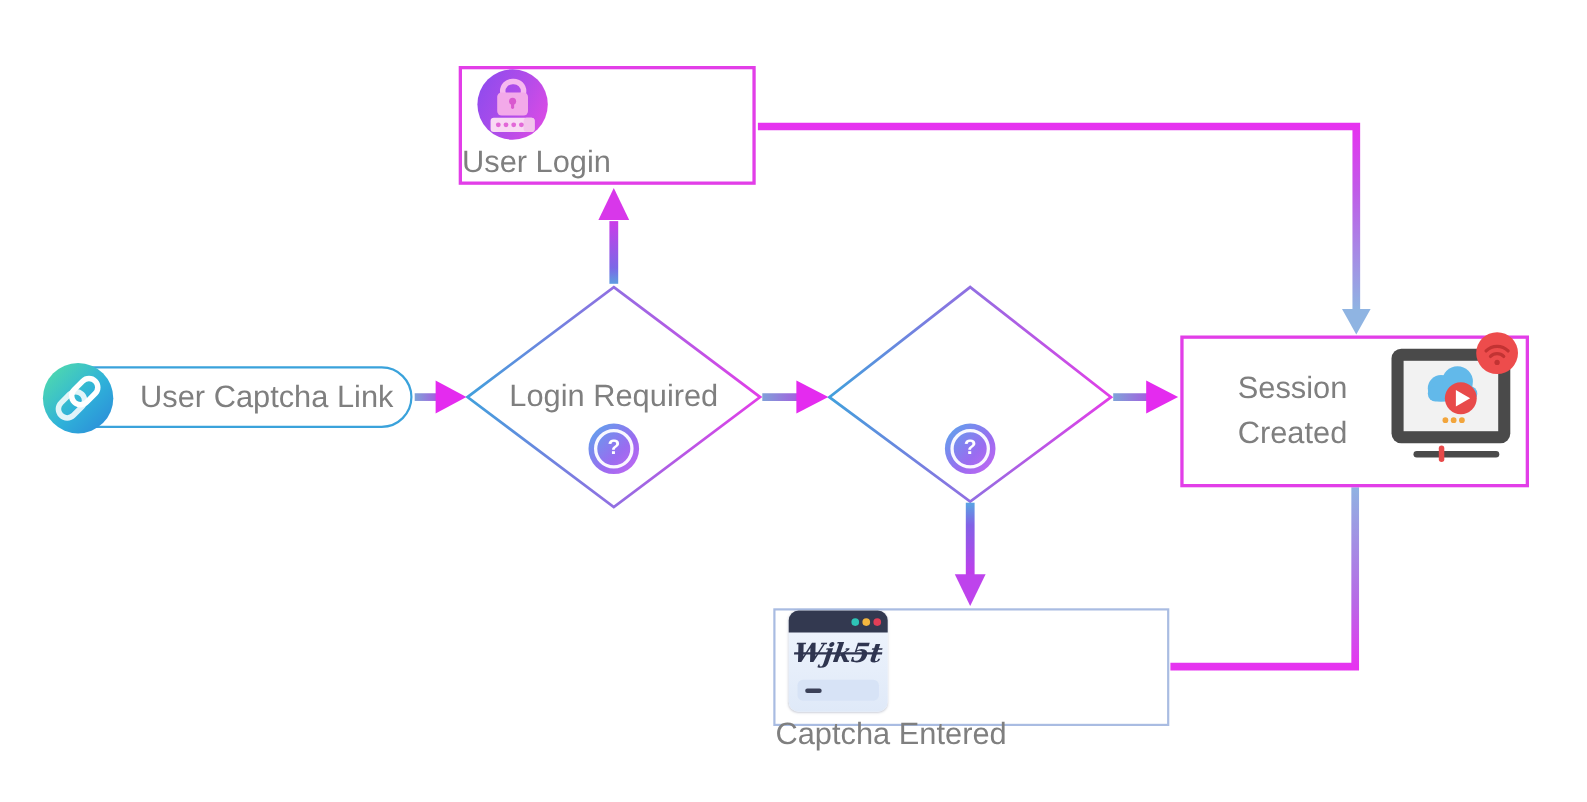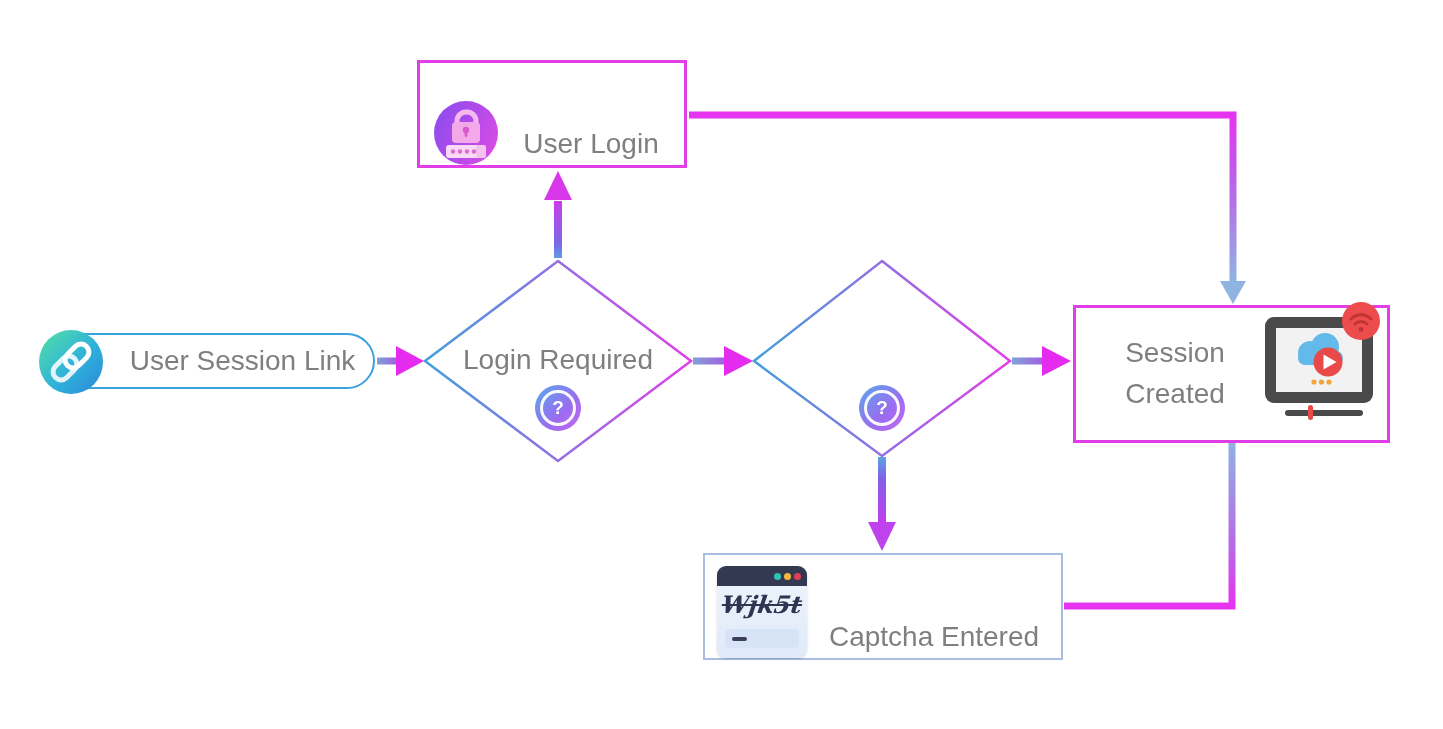--- a/index.html
+++ b/index.html
@@ -18,21 +18,21 @@
     border:2px solid #3aa2db;border-radius:30px;background:#fff;
     display:flex;align-items:center;justify-content:center;padding-left:70px;box-sizing:border-box;
   }
   .pill-icon{
     position:absolute;left:-3px;top:-5px;width:64px;height:64px;border-radius:50%;
     background:linear-gradient(135deg,#55e0a6 0%,#2fb2d9 55%,#2b86d9 100%);
     display:flex;align-items:center;justify-content:center;
   }
 
   
-  .box{position:absolute;background:#fff;box-sizing:border-box;display:flex;align-items:flex-end;}
+  .box{position:absolute;background:#fff;box-sizing:border-box;display:flex;align-items:flex-start;flex-direction:column;}
   .box-user-login{left:417px;top:60px;width:270px;height:108px;border:3px solid #e23ee8;}
   .box-session{left:1073px;top:305px;width:317px;height:138px;border:3px solid #e23ee8;overflow:visible;}
   .box-captcha-entered{left:703px;top:553px;width:360px;height:107px;border:2px solid #a9bce2;}
 
   .login-icon{
     width:64px;height:64px;border-radius:50%;margin-left:14px;flex:none;
     background:linear-gradient(115deg,#8a4bee 0%,#b44ce9 55%,#e44be4 100%);
     display:flex;align-items:center;justify-content:center;
   }
   .flex-label{flex:1;text-align:center;}
@@ -156,21 +156,21 @@
 
   <div class="pill">
     <div class="pill-icon">
       <svg width="62" height="62" viewBox="0 0 62 62">
         <g transform="rotate(-45 31 31)" fill="none" stroke="#ffffff" stroke-width="5">
           <rect x="9" y="23" width="27" height="16" rx="8" opacity="0.85"></rect>
           <rect x="26" y="23" width="27" height="16" rx="8"></rect>
         </g>
       </svg>
     </div>
-    <span class="node-label">User Session Link</span>
+    <span class="node-label">User Captcha Link</span>
   </div>
 
   <div class="box box-user-login">
     <div class="login-icon">
       <svg width="64" height="64" viewBox="0 0 64 64">
         <rect x="23" y="11" width="19" height="18" rx="9" fill="none" stroke="#f6b9ef" stroke-width="5"></rect>
         <rect x="18" y="21" width="28" height="21" rx="4" fill="#f3a9e9"></rect>
         <circle cx="32" cy="29" r="3.2" fill="#d958cf"></circle>
         <rect x="30.6" y="30" width="2.8" height="6" rx="1.4" fill="#d958cf"></rect>
         <rect x="12" y="44" width="40" height="13" rx="3" fill="#f9d9f4"></rect>

